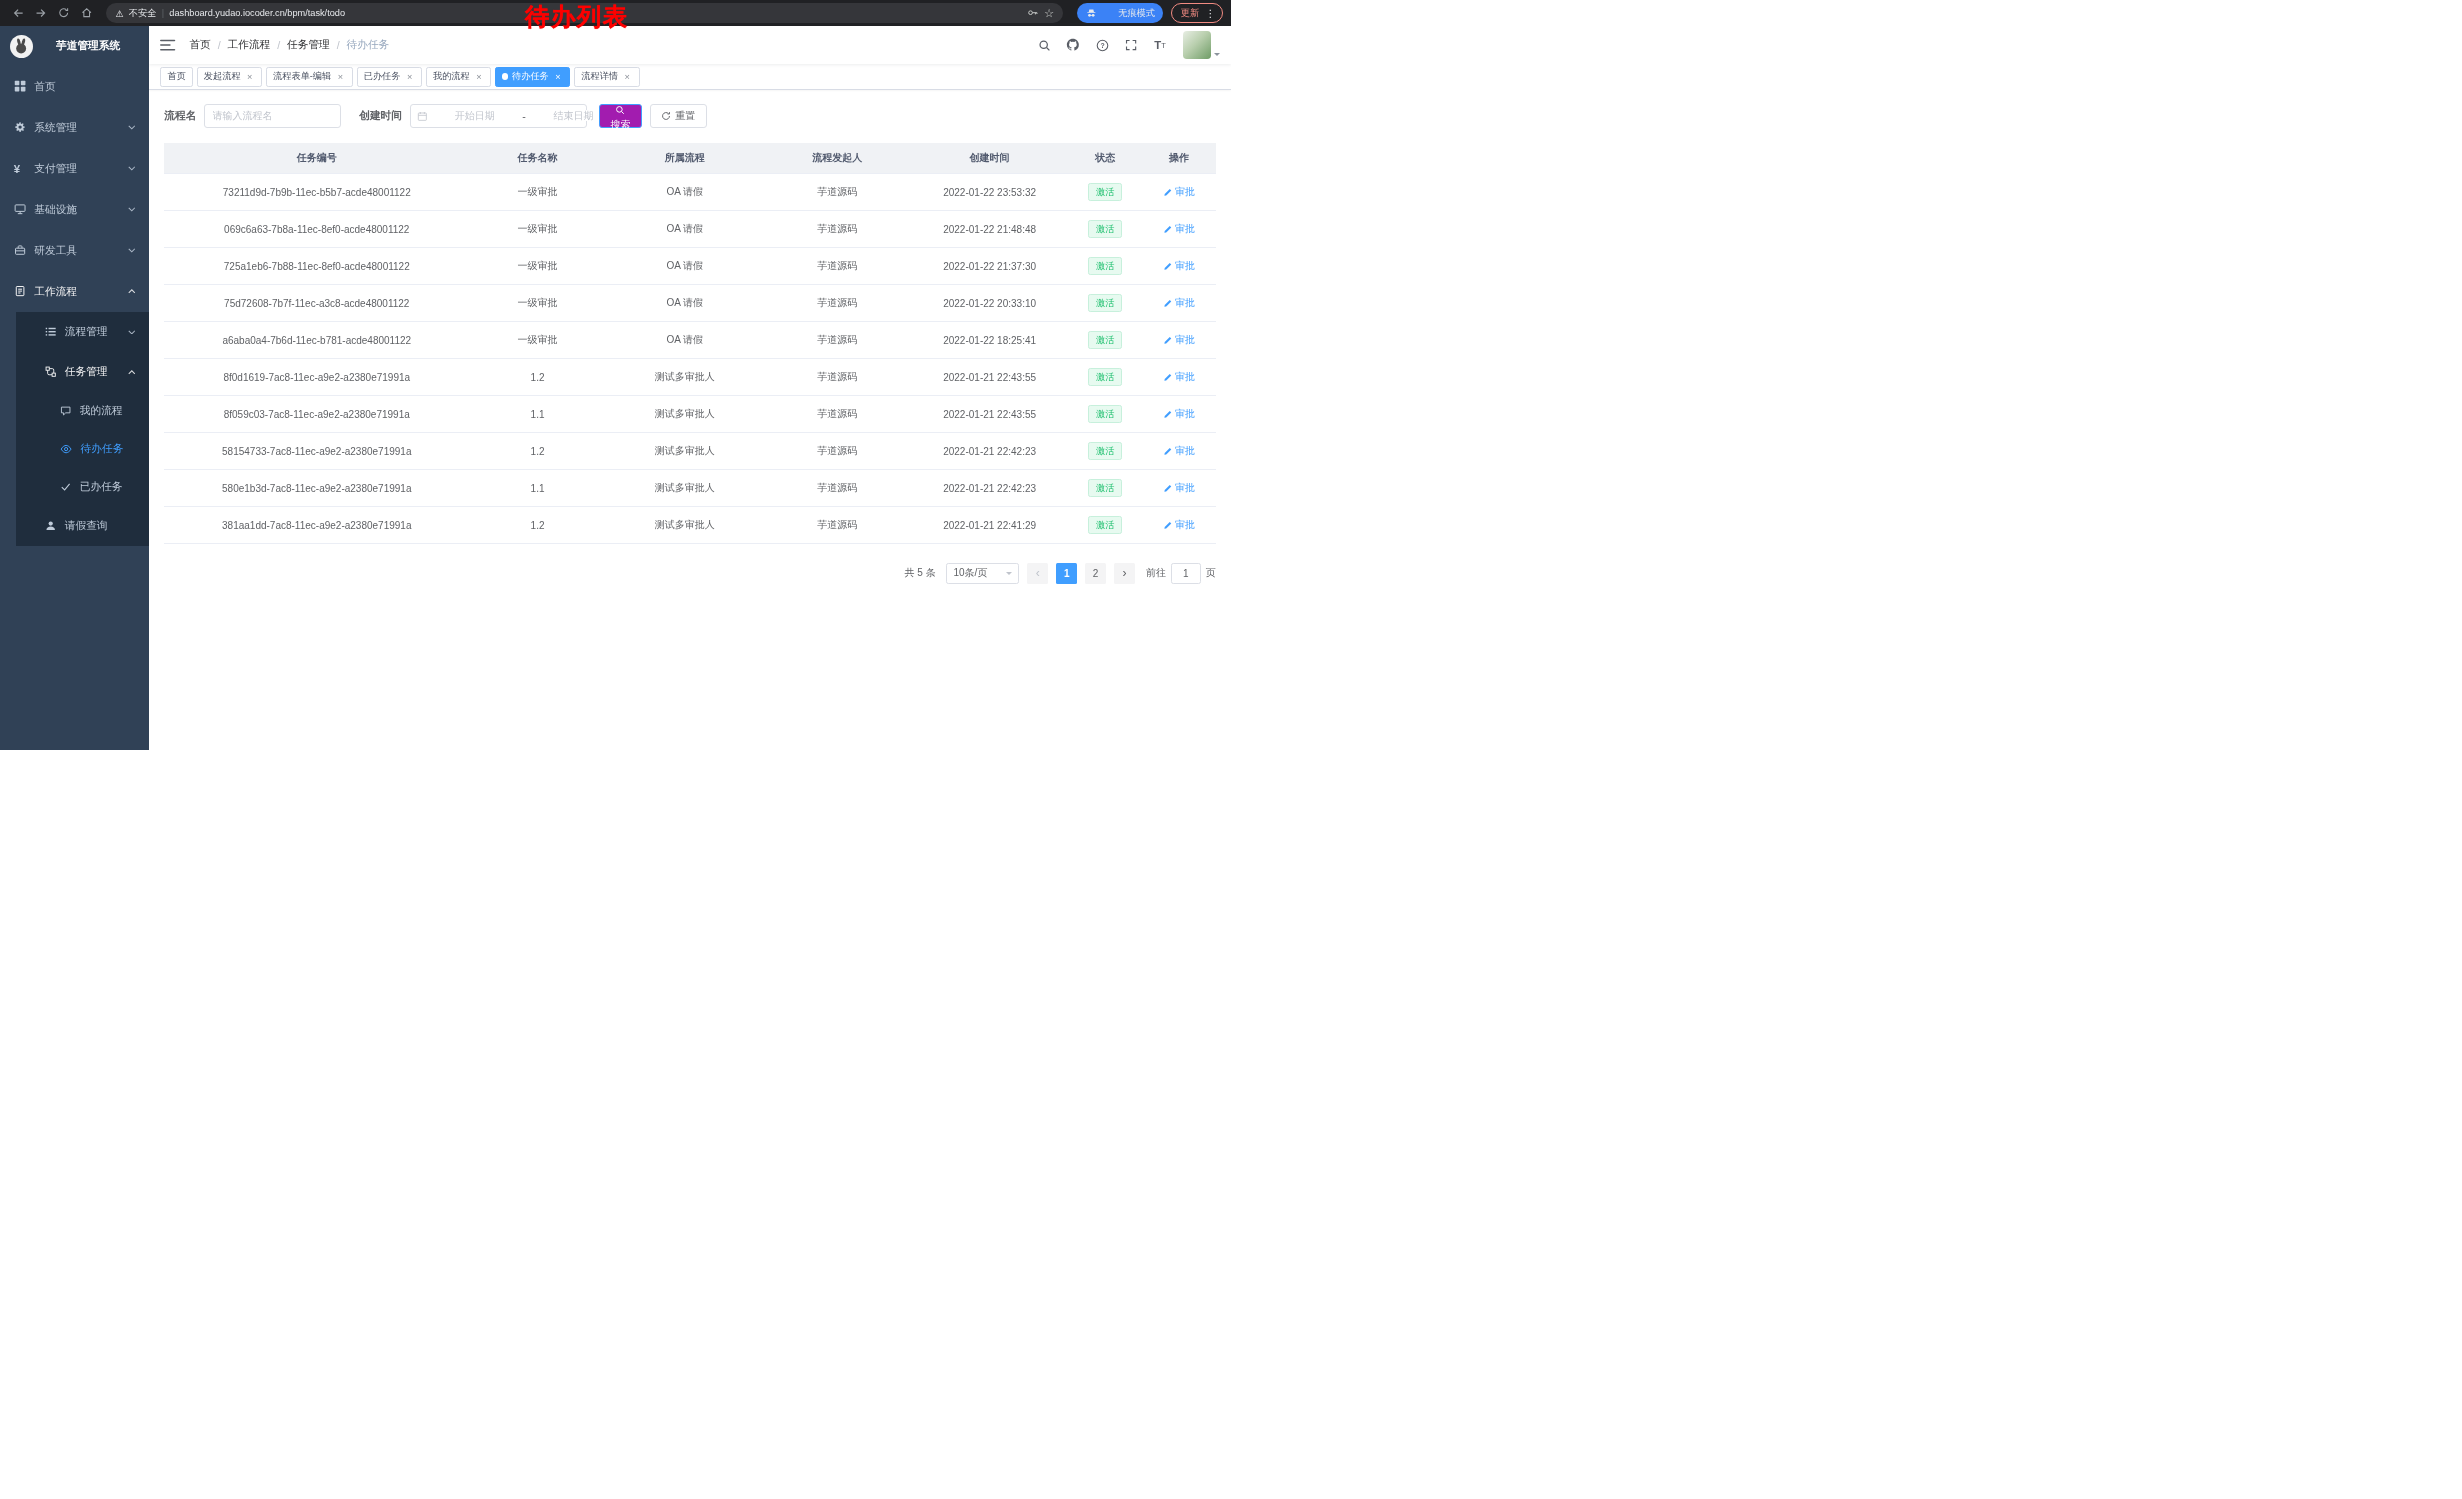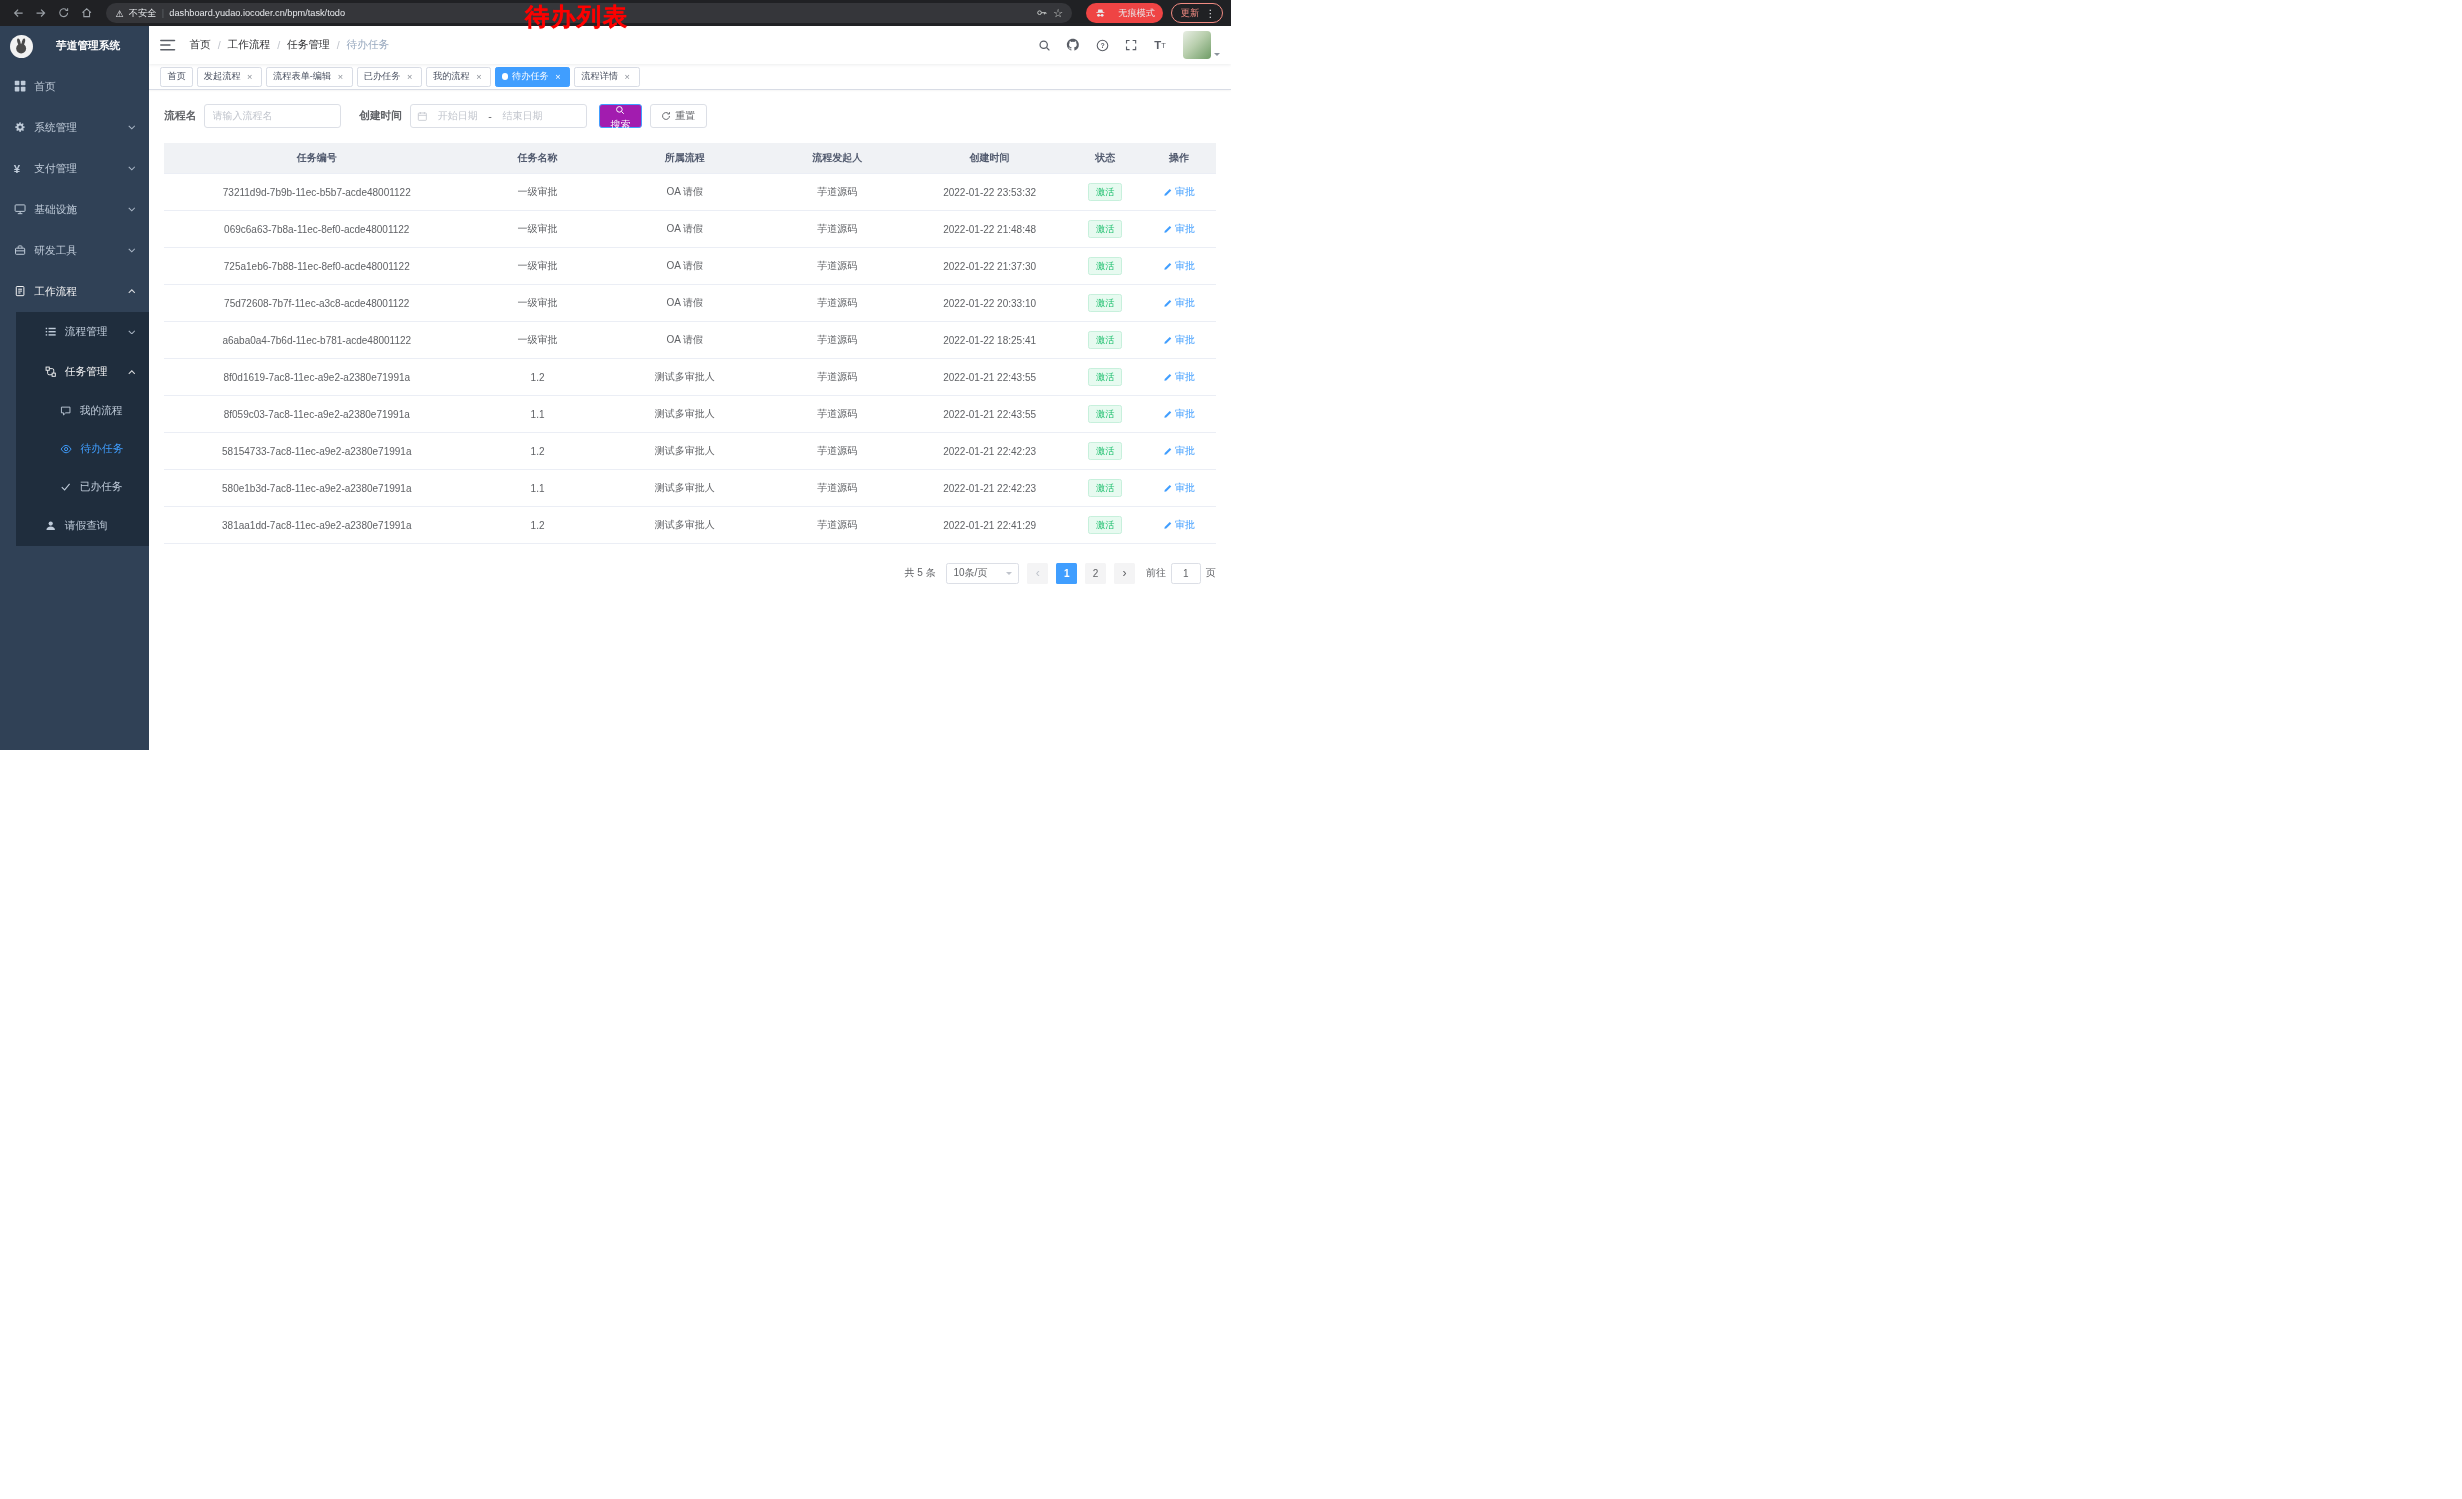--- a/index.html
+++ b/index.html
@@ -12,21 +12,21 @@
   .navbtn { color:#9aa0a6; width:20px; height:20px; display:flex; align-items:center;
     justify-content:center; font-size:11.4px; border-radius:50%; flex:0 0 auto; cursor:pointer; }
   .omnibox { flex:1; height:20px; background:#35363a; border-radius:10px; display:flex;
     align-items:center; padding:0 9.2px; margin:0 6.1px; color:#9aa0a6; font-size:9.2px; gap:5.3px; min-width:0; }
   .warn { color:#e8eaed; font-size:9.2px; }
   .sec-label { color:#e8eaed; }
   .omni-sep { color:#5f6368; }
   .url { color:#e8eaed; flex:1; white-space:nowrap; overflow:hidden; }
   .omni-ico { color:#c4c7c5; display:flex; align-items:center; cursor:pointer; }
   .star { font-size:11.4px; }
-  .incog { display:flex; align-items:center; gap:13px; background:#ef4444; color:#e8eaed;
+  .incog { display:flex; align-items:center; gap:22px; background:#3b82f6; color:#e8eaed;
     border-radius:10px; height:20px; padding:0 8.4px; font-size:9.2px; margin:0 4.6px; flex:0 0 auto; }
   .update-pill { display:flex; align-items:center; gap:6.1px; border:1.1px solid #f28b82;
     border-radius:10.7px; height:20px; padding:0 6.9px 0 8.4px; color:#f28b82; font-size:9.5px;
     cursor:pointer; flex:0 0 auto; }
   .update-pill .dots { color:#e8eaed; font-size:10px; }
   .annotation { position:absolute; left:525px; top:0.8px; font-size:24.4px; font-weight:bold;
     color:#fe0000; z-index:60; letter-spacing:1.5px; text-shadow:0 0 0.8px #fe0000; pointer-events:none; }
 
   
   .app { display:flex; height:724px; }
@@ -84,21 +84,21 @@
   
   .content { flex:1; padding:13.7px 15.3px 0; overflow:hidden; }
   .filter { display:flex; align-items:center; gap:7.6px; font-size:10.7px; color:#606266; margin-bottom:15.3px; }
   .filter .flabel { font-weight:bold; }
   .inp { height:24.4px; border:0.8px solid #dcdfe6; border-radius:3.1px; font-size:10px; color:#606266;
     padding:0 7.6px; outline:none; font-family:inherit; }
   .inp::placeholder { color:#c0c4cc; }
   .name-input { width:137px; }
   .flabel-time { margin-left:10.7px; }
   .daterange { width:177px; height:24.4px; border:0.8px solid #dcdfe6; border-radius:3.1px; display:flex;
-    align-items:center; padding:0 6.1px; gap:1px; color:#c0c4cc; }
+    align-items:center; padding:0 6.1px; gap:18px; color:#c0c4cc; }
   .daterange input { border:none; outline:none; width:59px; text-align:center; font-size:10px;
     color:#606266; font-family:inherit; }
   .daterange input::placeholder { color:#c0c4cc; }
   .dr-sep { color:#606266; }
   .cal-ico { color:#c0c4cc; display:flex; align-items:center; }
   .btn { height:24.4px; border-radius:3.1px; font-size:10px; display:inline-flex; align-items:center;
     gap:3.8px; padding:0 10.7px; cursor:pointer; border:0.8px solid #dcdfe6; background:#fff; color:#606266; }
   .btn-primary { background:#a21caf; border-color:#409eff; color:#fff; margin-left:4.6px;flex-direction:column; }
   .btn .bi { display:flex; align-items:center; }
 

